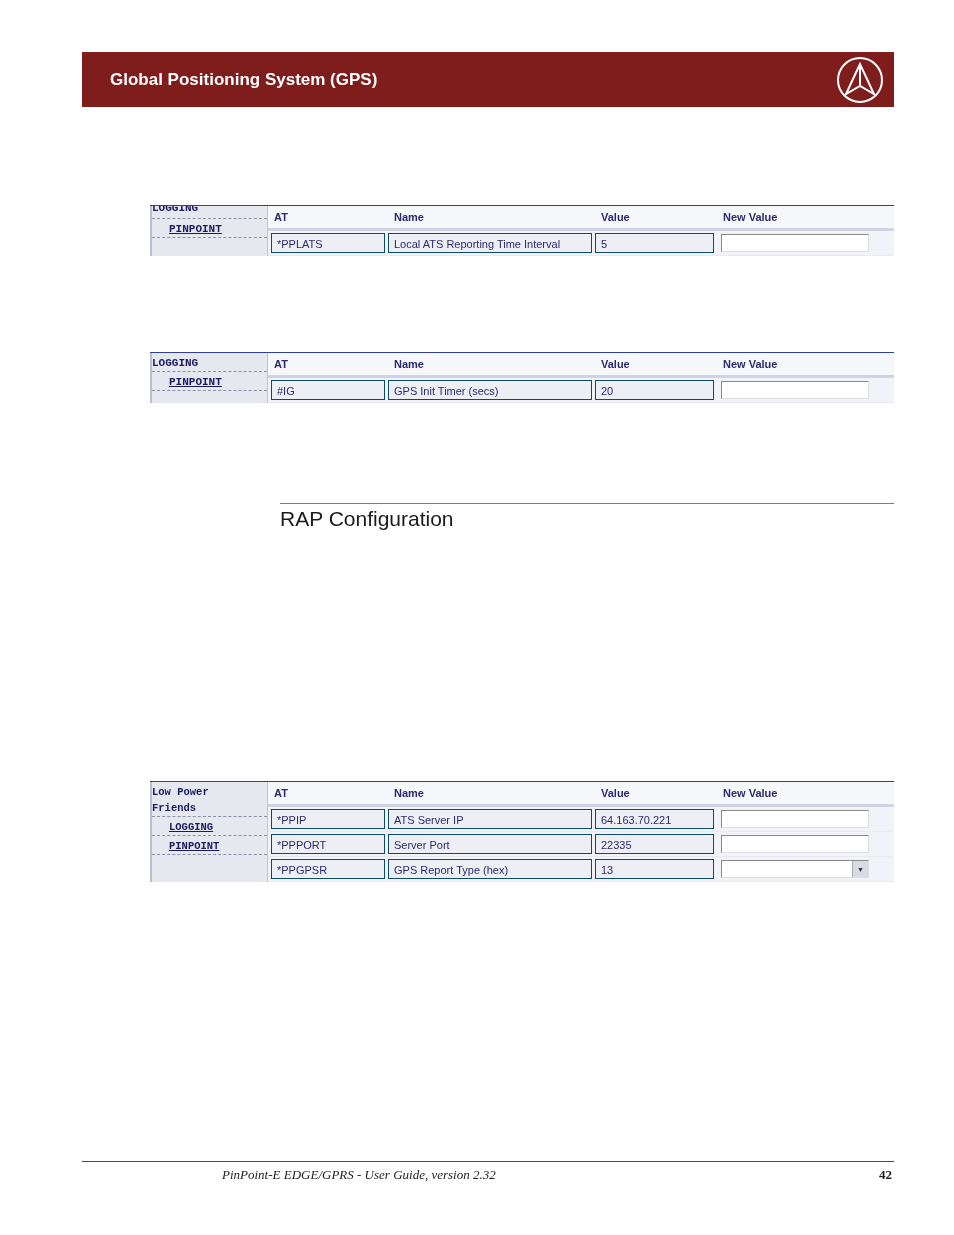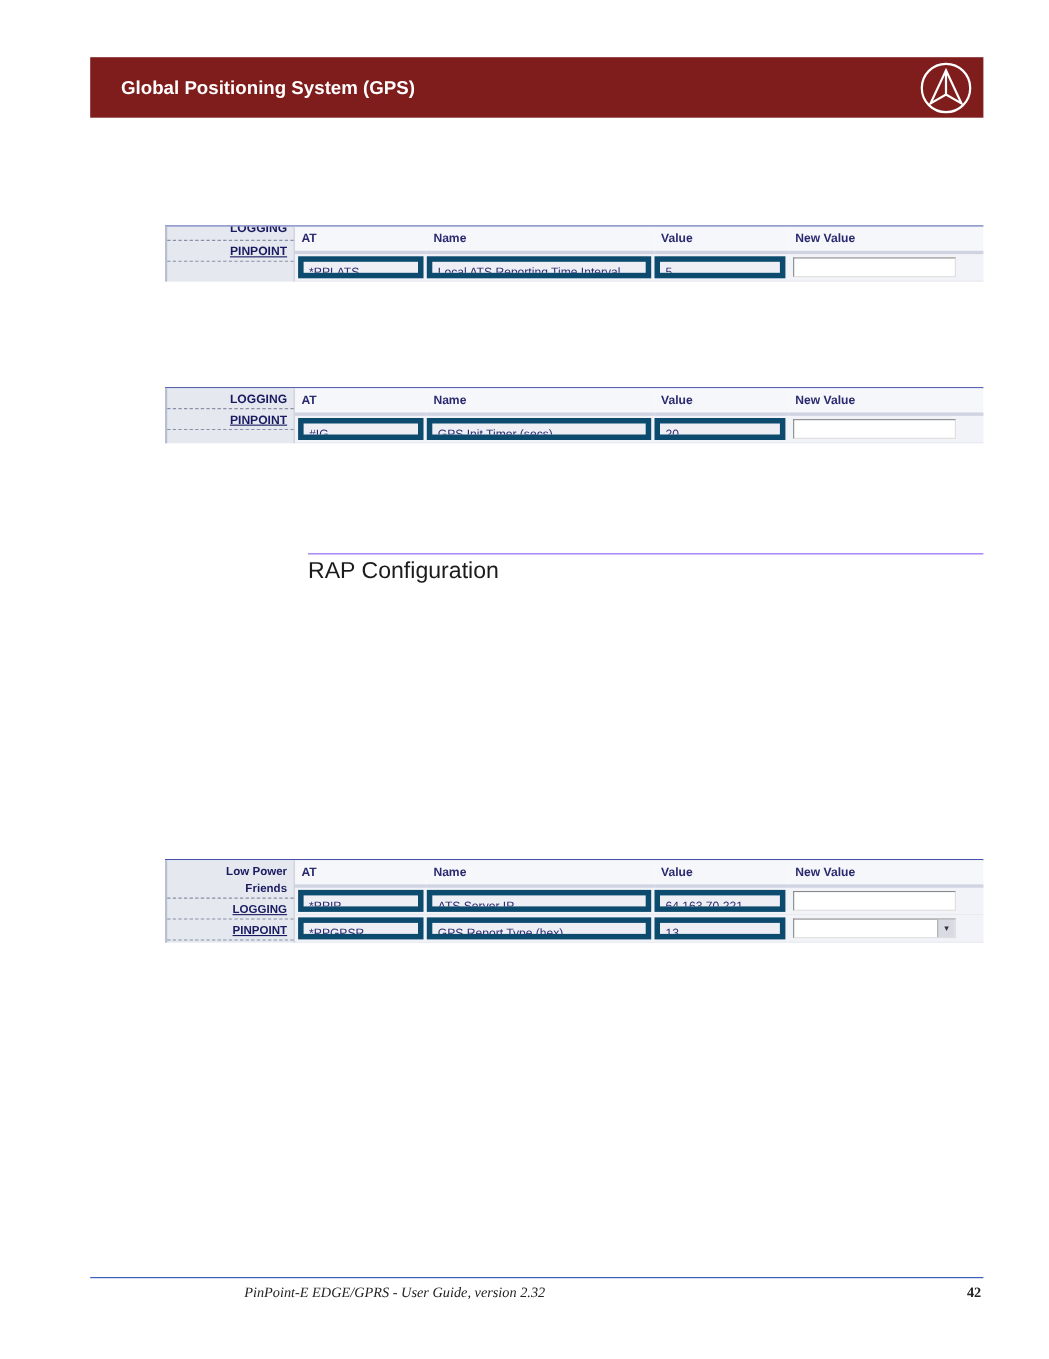--- a/index.html
+++ b/index.html
@@ -48,26 +48,26 @@
     font-family: Verdana, sans-serif;
   }
   .panel .sidebar {
     width: 115px;
     background: #e5e8ef;
     border-right: 1px solid #bfc5d5;
     border-left: 2px solid #b8bfd0;
     font-size: 11px;
   }
   .panel .sidebar .nav-item {
-    text-align: right;
+    text-align: left;
     padding: 4px 6px 2px 0;
     color: #1a1a60;
     font-weight: bold;
     border-bottom: 1px dashed #8a90a5;
-    font-family: Liberation Sans, sans-serif;
+    font-family: Liberation Mono, monospace;
   }
   .panel .sidebar .nav-item.underline span { text-decoration: underline; padding-left: 17px; }
   .panel .sidebar .nav-item.cropped {
     height: 10px;
     overflow: hidden;
     padding-top: 0;
     line-height: 4px;
     border-bottom: 1px dashed #8a90a5;
   }
   .panel .main { flex: 1; }
@@ -84,21 +84,21 @@
     border-bottom: 3px solid #d0d4e2;
     background: #f6f7fa;
   }
   table.grid td {
     padding: 0;
     vertical-align: middle;
     background: #f2f3f8;
     border-bottom: 1px solid #e8eaf0;
   }
   .cellbox, .valbox {
-    border: 5px solid #0c4a6e;
+    border: 1px solid #0c4a6e;
     background: #edeff5;
     padding: 3px 5px;
     margin: 2px 3px 2px 0;
     color: #2a2a70;
     font-size: 11px;
     font-family: Verdana, sans-serif;
     box-sizing: border-box;
     height: 20px;
     line-height: 14px;
     overflow: hidden;
@@ -282,20 +282,34 @@
                 </td>
             <td>
                   <div class="valbox">64.163.70.221</div>
                 </td>
             <td>
                   <div class="inputbox"></div>
                 </td>
           </tr>
           <tr>
             <td>
+                  <div class="cellbox at">*PPPORT</div>
+                </td>
+            <td>
+                  <div class="cellbox">Server Port</div>
+                </td>
+            <td>
+                  <div class="valbox">22335</div>
+                </td>
+            <td>
+                  <div class="inputbox"></div>
+                </td>
+          </tr>
+          <tr>
+            <td>
                   <div class="cellbox at">*PPGPSR</div>
                 </td>
             <td>
                   <div class="cellbox">GPS Report Type (hex)</div>
                 </td>
             <td>
                   <div class="valbox">13</div>
                 </td>
             <td>
               <div class="selectbox">

